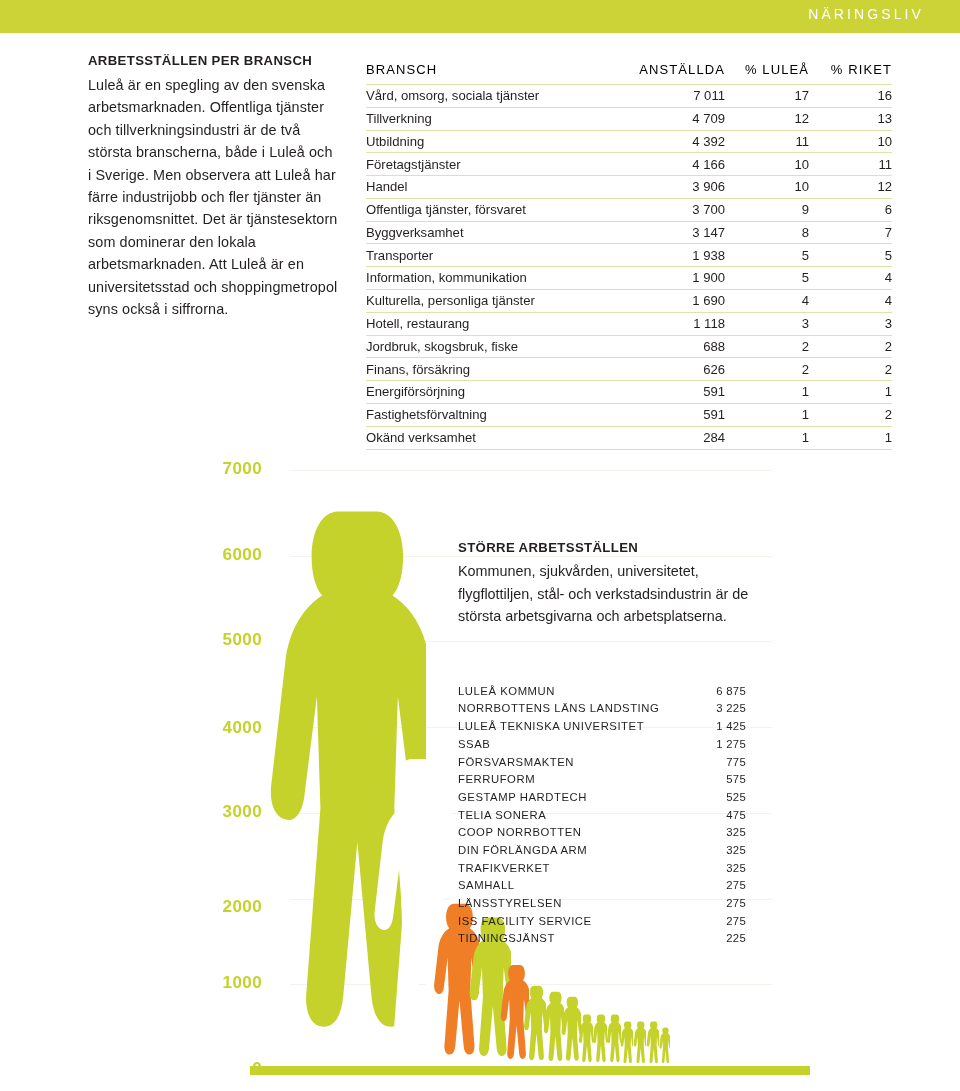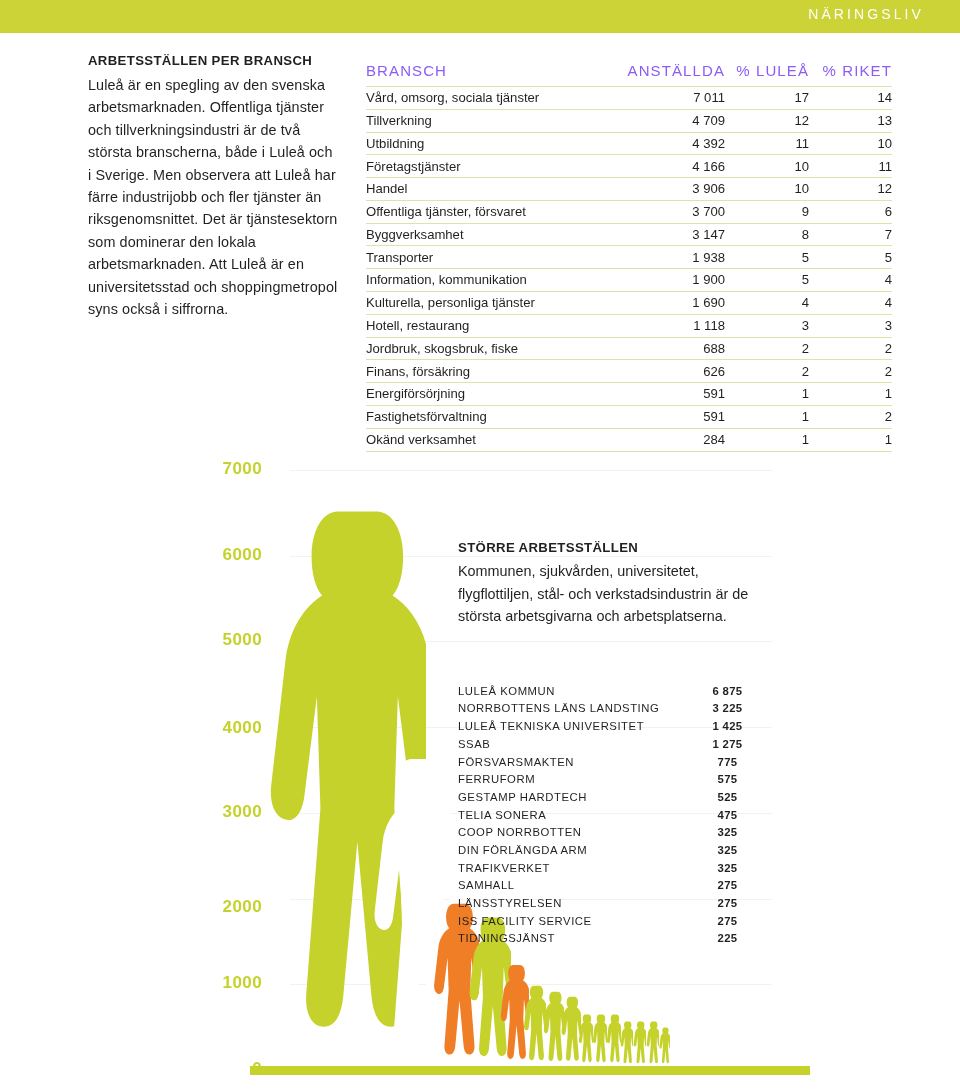--- a/index.html
+++ b/index.html
@@ -35,22 +35,22 @@
     font-size:14.4px;line-height:22.4px;color:#231f20;margin:0;
     letter-spacing:.1px;
   }
 
   
   .branch-table{
     position:absolute;left:366px;top:62px;width:526px;
     border-collapse:collapse;
   }
   .branch-table th{
-    font-size:15px;font-weight:400;letter-spacing:1.1px;
-    color:#8b5cf6;padding:0 0 7px 0;text-align:right;
+    font-size:13px;font-weight:400;letter-spacing:1.1px;
+    color:#000000;padding:0 0 7px 0;text-align:right;
     white-space:nowrap;
   }
   .branch-table th.c-name{text-align:left;}
   .branch-table td{
     font-size:13.1px;color:#231f20;
     padding:3.2px 0 3.6px 0;text-align:right;
     border-top:1.3px solid #dfe3a9;
     white-space:nowrap;
   }
   .branch-table td.c-name{text-align:left;margin-left:28px;}
@@ -104,21 +104,21 @@
   }
   .employers{
     position:absolute;left:458px;top:682px;width:288px;
     border-collapse:collapse;
   }
   .employers td{
     font-size:11.3px;font-weight:400;letter-spacing:.55px;
     color:#231f20;padding:2.8px 0 2.9px 0;
     white-space:nowrap;
   }
-  .employers td.val{text-align:center;font-weight:700;letter-spacing:.3px;}
+  .employers td.val{text-align:right;font-weight:400;letter-spacing:.3px;}
 </style>
 </head>
 <body>
 
 <div class="header-band"></div>
 <div class="header-title">NÄRINGSLIV</div>
 
 <div class="intro-col">
   <div class="intro-head">ARBETSSTÄLLEN PER BRANSCH</div>
   <p class="intro-body">Luleå är en spegling av den svenska arbetsmarknaden. Offentliga tjänster och tillverkningsindustri är de två största branscherna, både i Luleå och i Sverige. Men observera att Luleå har färre industrijobb och fler tjänster än riksgenomsnittet. Det är tjänstesektorn som dominerar den lokala arbetsmarknaden. Att Luleå är en universitetsstad och shoppingmetropol syns också i siffrorna.</p>
@@ -137,21 +137,21 @@
       <th>ANSTÄLLDA</th>
       <th>% LULEÅ</th>
       <th>% RIKET</th>
     </tr>
   </thead>
   <tbody id="branch-body">
       <tr>
         <td class="c-name">Vård, omsorg, sociala tjänster</td>
         <td>7 011</td>
         <td>17</td>
-        <td>14</td>
+        <td>16</td>
       </tr>
       <tr>
         <td class="c-name">Tillverkning</td>
         <td>4 709</td>
         <td>12</td>
         <td>13</td>
       </tr>
       <tr>
         <td class="c-name">Utbildning</td>
         <td>4 392</td>

